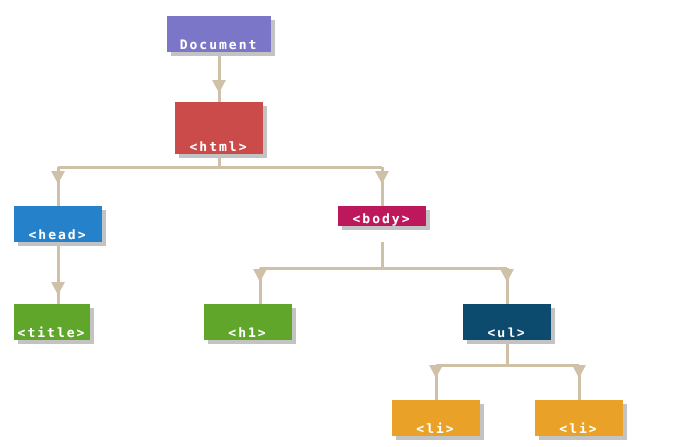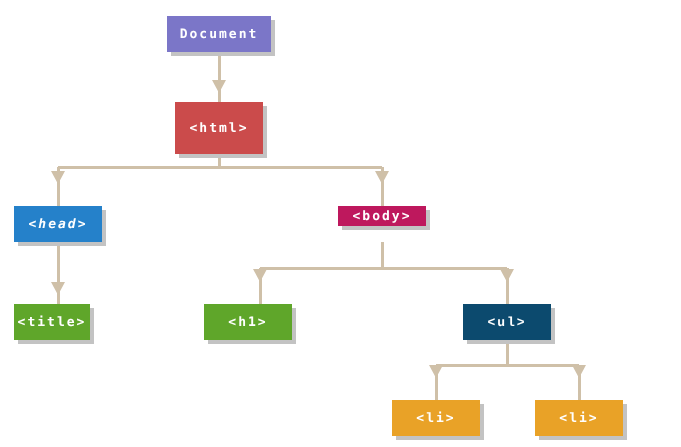--- a/index.html
+++ b/index.html
@@ -22,21 +22,21 @@
     left: 0;
     top: 0;
     width: 681px;
     height: 447px;
     pointer-events: none;
   }
   .node {
     position: absolute;
     box-sizing: border-box;
     display: flex;
-    align-items: center;
+    align-items: flex-end;
     justify-content: center;
     color: #ffffff;
     font-family: "DejaVu Sans Mono", monospace;
     font-size: 13px;
     font-weight: bold;
     letter-spacing: 2px;
     text-rendering: geometricPrecision;
     box-shadow: 4px 4px 0 0 rgba(195,195,195,0.85);
     z-index: 2;
   }
@@ -74,21 +74,21 @@
       <line x1="579" y1="365" x2="579" y2="400" stroke="#cfc0a8" stroke-width="3" shape-rendering="crispEdges"></line>
       <polygon points="572,365 586,365 579,378" fill="#cfc0a8"></polygon>
     </svg>
   <div id="node-layer">
       <div class="node" style="left: 167px; top: 16px; width: 104px; height: 36px; background: rgb(123, 118, 200); box-shadow: rgb(195, 195, 195) 4px 4px 0px 0px;">
         <span class="node-label">Document</span>
       </div>
       <div class="node" style="left: 175px; top: 102px; width: 88px; height: 52px; background: rgb(203, 75, 75); box-shadow: rgb(195, 195, 195) 4px 4px 0px 0px;">
         <span class="node-label">&lt;html&gt;</span>
       </div>
-      <div class="node" style="left: 14px; top: 206px; width: 88px; height: 36px; background: rgb(37, 129, 202); box-shadow: rgb(195, 195, 195) 4px 4px 0px 0px; font-style: italic;">
+      <div class="node" style="left: 14px; top: 206px; width: 88px; height: 36px; background: rgb(37, 129, 202); box-shadow: rgb(195, 195, 195) 4px 4px 0px 0px;">
         <span class="node-label">&lt;head&gt;</span>
       </div>
       <div class="node" style="left: 338px; top: 206px; width: 88px; height: 20px; background: #be185d; box-shadow: rgb(195, 195, 195) 4px 4px 0px 0px;">
         <span class="node-label">&lt;body&gt;</span>
       </div>
       <div class="node" style="left: 14px; top: 304px; width: 76px; height: 36px; background: rgb(95, 166, 42); box-shadow: rgb(195, 195, 195) 4px 4px 0px 0px;">
         <span class="node-label">&lt;title&gt;</span>
       </div>
       <div class="node" style="left: 204px; top: 304px; width: 88px; height: 36px; background: rgb(95, 166, 42); box-shadow: rgb(195, 195, 195) 4px 4px 0px 0px;">
         <span class="node-label">&lt;h1&gt;</span>

